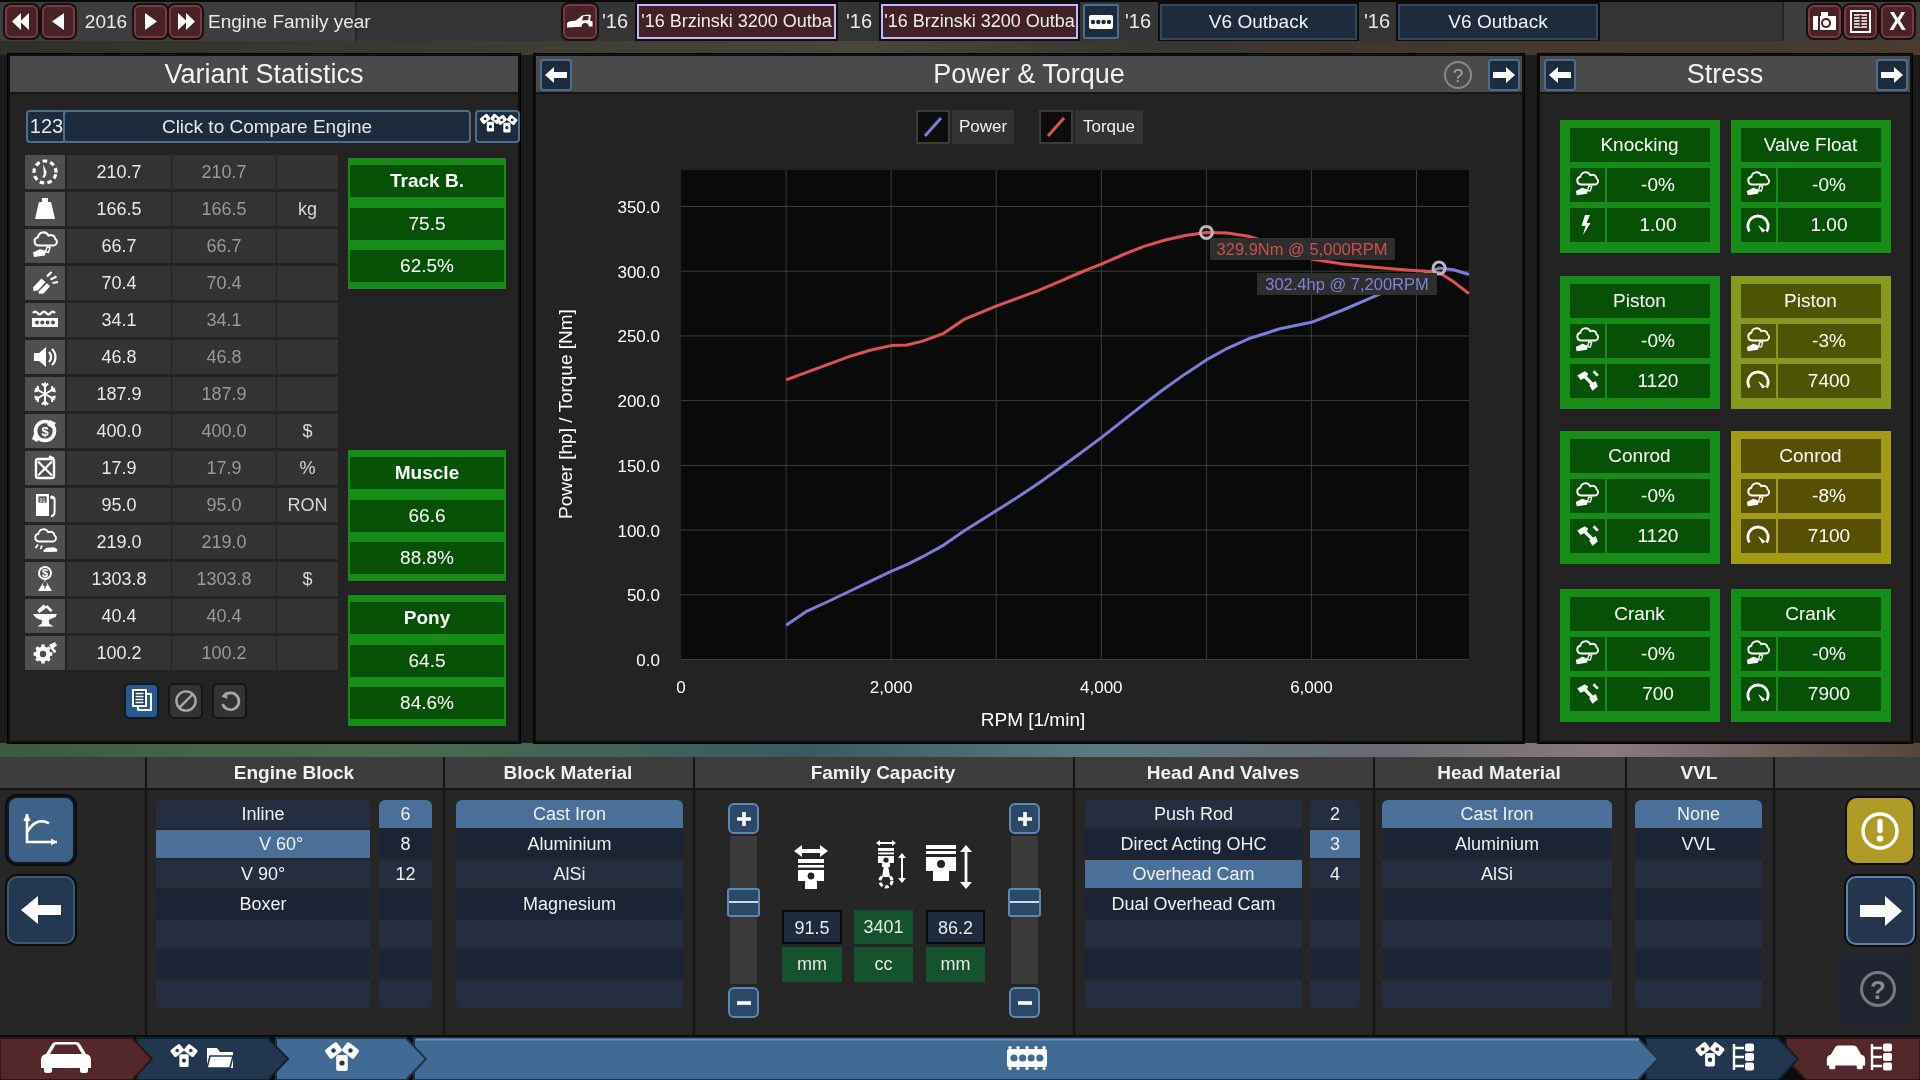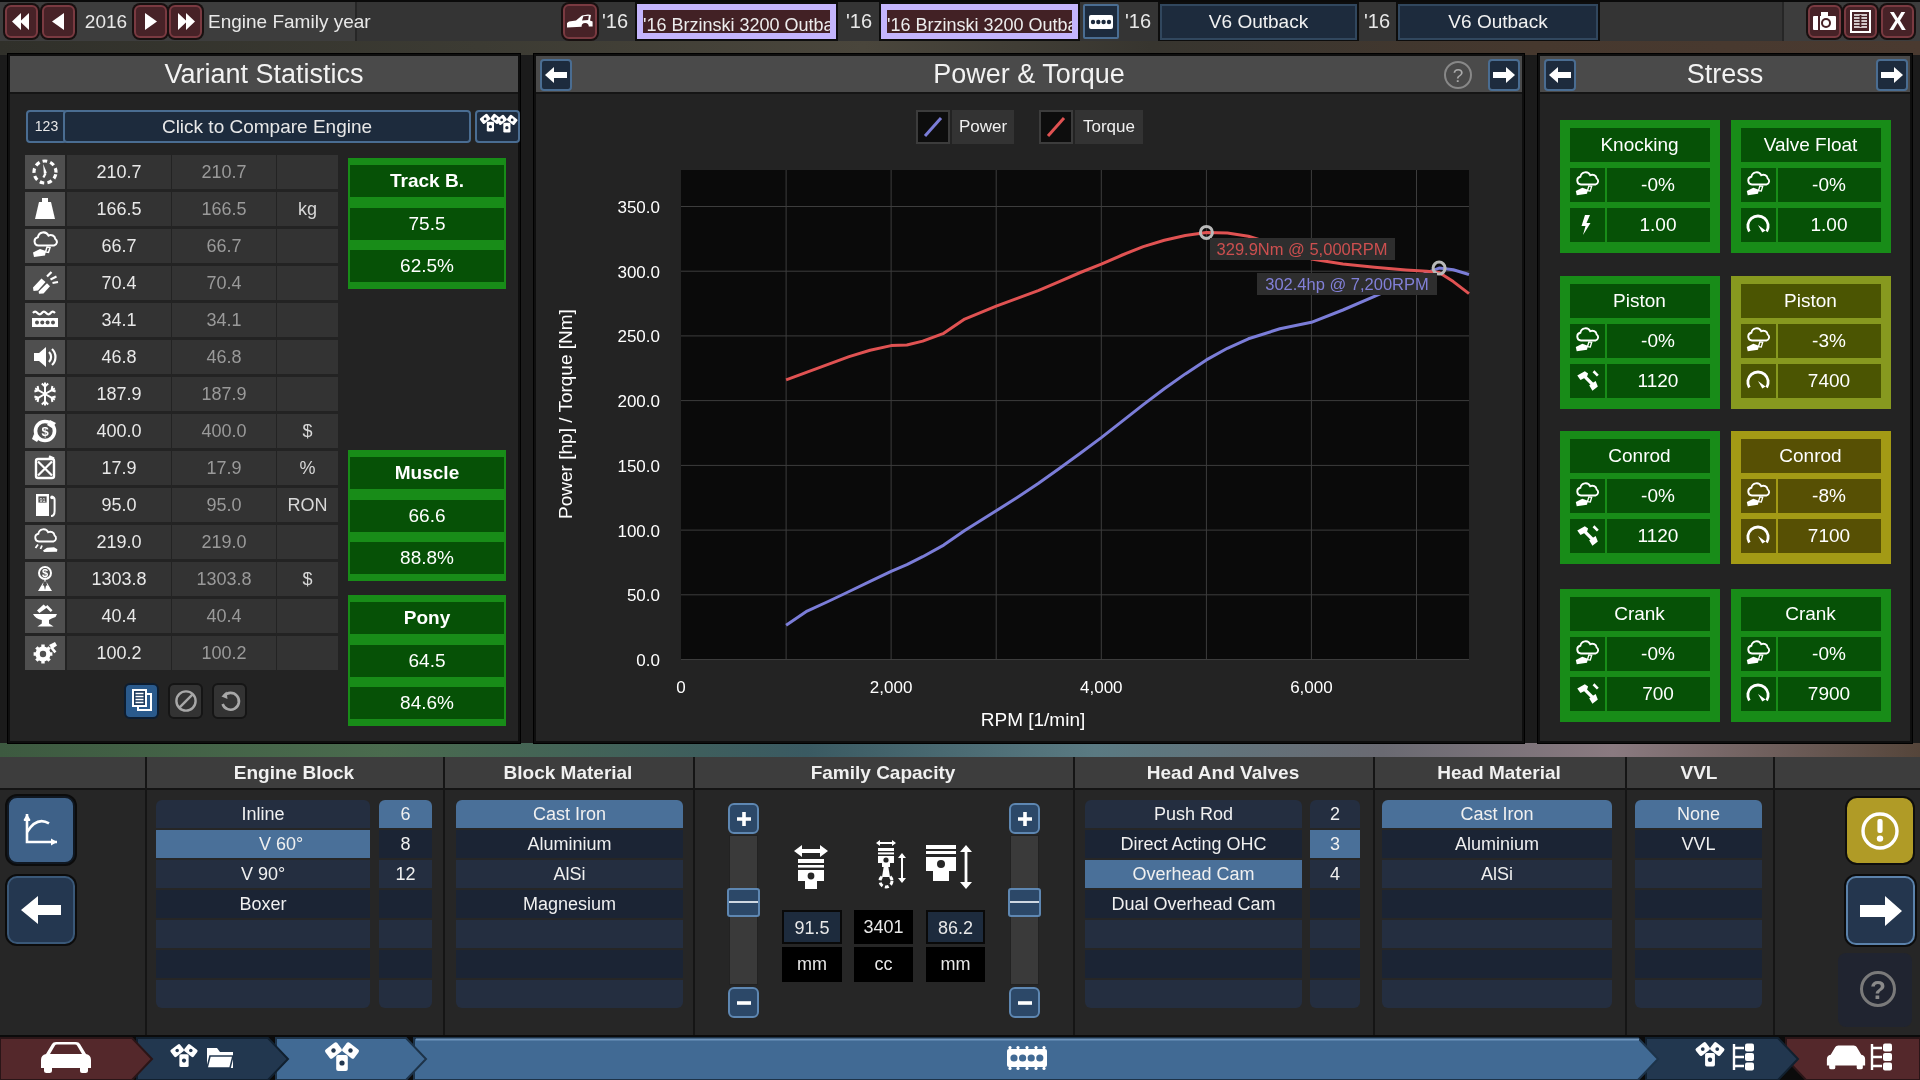--- a/index.html
+++ b/index.html
@@ -1,20 +1,20 @@
 <!DOCTYPE html>
 <html><head><meta charset="utf-8"><style>
 *{margin:0;padding:0;box-sizing:border-box}
 html,body{width:1920px;height:1080px;overflow:hidden;background:#1b1b1b;font-family:"Liberation Sans",sans-serif}
 .abs{position:absolute}
 #root{position:relative;width:1920px;height:1080px;background:#1b1b1b}
 #topbar{position:absolute;left:0;top:0;width:1920px;height:43px;background:#343434;border-top:2px solid #0a0a0a;border-bottom:2px solid #0f0f0f}
 .tsec{position:absolute;top:0;height:39px;background:#3d3d3d}
 .mbtn{position:absolute;width:33px;height:33px;top:3px;background:#472227;border:2px solid #7a3a41;border-radius:6px;box-shadow:0 0 0 2px #181010}
-.mtab{position:absolute;top:2px;height:35px;background:#422125;border:6px solid #c4b5fd;box-shadow:0 0 0 2px #0d0d0d;color:#ededed;font-size:18px;text-align:center;line-height:30px;white-space:nowrap;overflow:hidden}
+.mtab{position:absolute;top:2px;height:35px;background:#422125;border:2px solid #c4b5fd;box-shadow:0 0 0 2px #0d0d0d;color:#ededed;font-size:18px;text-align:center;line-height:30px;white-space:nowrap;overflow:hidden}
 .ntab{position:absolute;top:2px;height:36px;background:#1d2b3d;border:2px solid #31475e;box-shadow:0 0 0 2px #0d0d0d;color:#f2f2f2;font-size:19px;text-align:center;line-height:31px}
 .y16{position:absolute;top:8px;color:#e8e8e8;font-size:20px;text-align:center}
 .bbtn{position:absolute;background:#1d2b3d;border:2px solid #4a6d92;border-radius:4px}
 .panel{position:absolute;background:#232323;border:2px solid #0e0e0e;box-shadow:0 0 0 1px #000}
 .ptitle{position:absolute;left:0;top:0;right:0;height:38px;background:#4a4a4a;border-bottom:2px solid #151515;color:#f2f2f2;font-size:27px;text-align:center;line-height:36px}
 .cell{position:absolute;height:34px;background:#333333;font-size:18px;text-align:center;line-height:34px;color:#e8e8e8}
 .icell{position:absolute;height:34px;width:40px;background:#4f4f4f}
 .gcard{position:absolute;width:158px;height:131px;background:#188c18;padding:7px 2px;display:flex;flex-direction:column;justify-content:space-between}
 .gbox{height:32px;background:#065106;color:#fff;font-size:19px;text-align:center;line-height:32px}
 .scard{position:absolute;width:160px;height:133px;background:#188c18;padding:8px 10px}
@@ -32,21 +32,21 @@
 .vsep{position:absolute;top:0;width:2px;height:278px;background:#151515}
 .lrow{position:absolute;height:28px;font-size:18px;color:#f0f0f0;text-align:center;line-height:28px}
 .ra{background:#242e40}
 .rb{background:#1b2434}
 .rs{background:#4a7099}
 .sbtn{position:absolute;width:31px;height:31px;background:#2c4868;border:2px solid #5e87b2;border-radius:6px;color:#fff}
 .track{position:absolute;width:29px;background:#3a3a3a;border:1px solid #222}
 .handle{position:absolute;width:33px;height:29px;background:#2c4868;border:2px solid #5e87b2;border-radius:3px}
 .vbox{position:absolute;height:34px;font-size:18px;color:#e8e8e8;text-align:center;line-height:32px}
 .navy{background:#1d2b3d;border:2px solid #090909}
-.gray{background:#000000}
+.gray{background:#14532d}
 #nav{position:absolute;left:0;top:1035px;width:1920px;height:45px;background:#0b0b0b}
 svg{display:block}
 .st text{font-family:"Liberation Sans",sans-serif}
 </style></head><body>
 <div id="root">
 <div id="topbar">
  <div class="tsec" style="left:0;width:357px;border-right:2px solid #262626"></div>
  <div class="tsec" style="left:1782px;width:138px;border-left:2px solid #262626"></div>
  <div class="mbtn" style="left:5px">
         <svg width="29" height="29">
@@ -109,21 +109,21 @@
           <path d="M8 8 H21 M8 11 H21 M8 14 H21 M8 17 H21 M8 20 H21" stroke="#fff" stroke-width="1.6"></path>
           <rect x="13.6" y="8" width="1.8" height="12" fill="#472227"></rect>
         </svg>
       </div>
  <div class="mbtn" style="left:1881px;color:#fff;font-size:25px;font-weight:bold;text-align:center;line-height:28px">X</div>
 </div>
 <div class="abs" style="left:0;top:41px;width:1920px;height:14px;background:linear-gradient(90deg,#30302a,#3c3b33 25%,#4a463c 45%,#37352f 60%,#46382e 80%,#4a3a30)"></div>
 <div class="abs" style="left:0;top:743px;width:1920px;height:15px;background:linear-gradient(90deg,#3d5a40,#4a6b4e 20%,#3a5a62 42%,#5a7a82 57%,#6a6a72 72%,#8a7a80 84%,#55453a)"></div>
 <div class="panel" id="pleft" style="left:8px;top:54px;width:512px;height:689px">
       <div class="ptitle">Variant Statistics</div>
-      <div class="bbtn" style="left:16px;top:54px;width:41px;height:33px;color:#e8e8e8;font-size:14px;text-align:center;line-height:29px">123</div>
+      <div class="bbtn" style="left:16px;top:54px;width:41px;height:33px;color:#e8e8e8;font-size:20px;text-align:center;line-height:29px">123</div>
       <div class="bbtn" style="left:53px;top:54px;width:408px;height:33px;color:#e8e8e8;font-size:19px;text-align:center;line-height:29px">Click to Compare Engine</div>
       <div class="bbtn" style="left:465px;top:54px;width:45px;height:33px;display:flex;align-items:center;justify-content:center">
         <svg width="40" height="28" viewBox="0 0 40 28">
           <g transform="scale(0.62)">
             <g fill="#fff">
               <rect x="4" y="4" width="15" height="11" rx="2" transform="rotate(-38 11.5 9.5)"></rect>
               <rect x="21" y="4" width="15" height="11" rx="2" transform="rotate(38 28.5 9.5)"></rect>
               <rect x="14.2" y="14" width="11.6" height="16" rx="2"></rect>
             </g>
             <circle cx="11.5" cy="9.5" r="2.2" fill="#1d2b3d"></circle>

